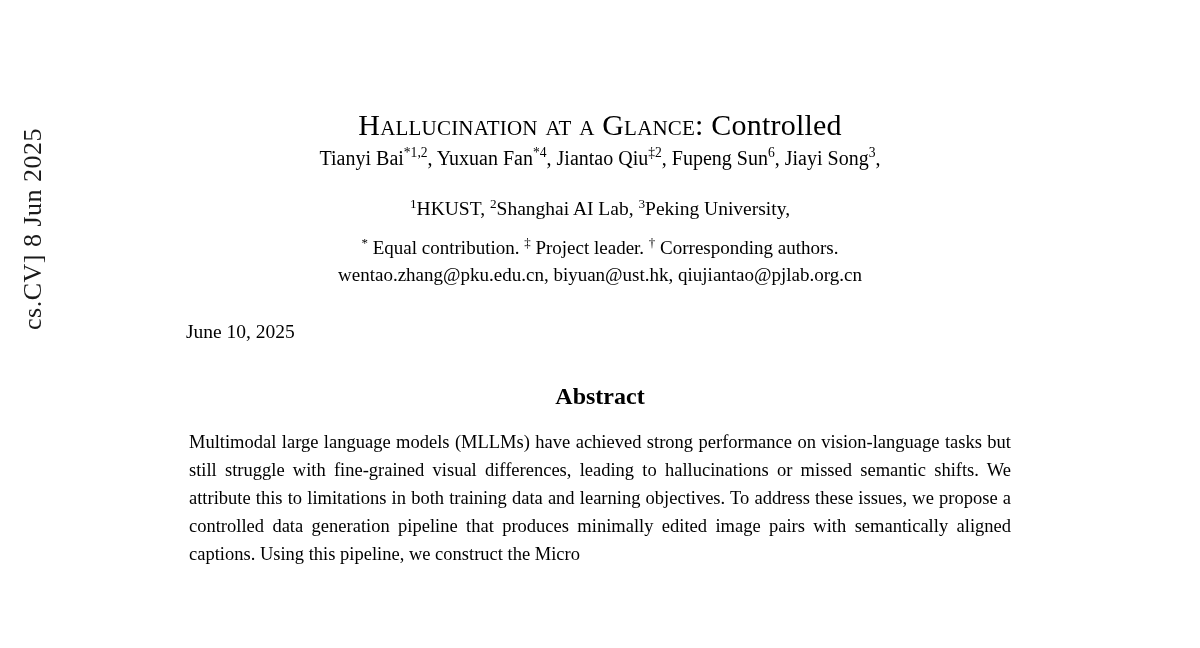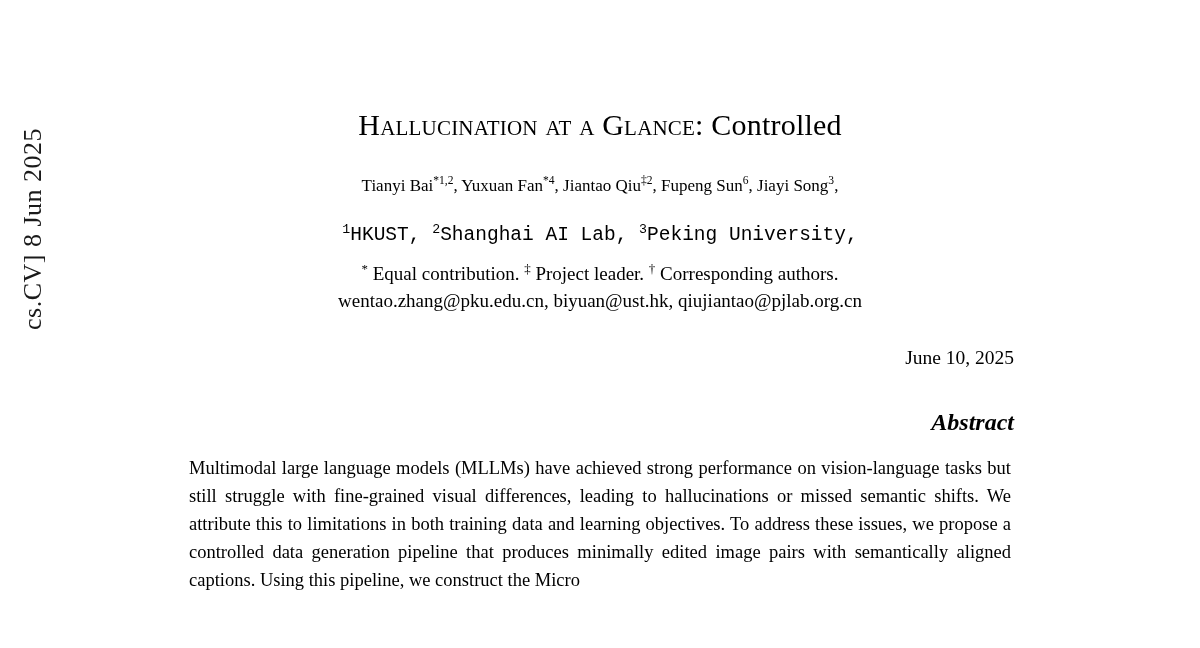--- a/index.html
+++ b/index.html
@@ -48,61 +48,58 @@
   }
   .title .smallcaps {
     font-variant: small-caps;
     font-size: 30px;
   }
   .title-line1 { display: block; }
   .title-line2 { display: block; }
 
   .authors {
     text-align: center;
-    font-size: 17px;
+    font-size: 20px;
     line-height: 1.33;
-    margin-top: 30px;
   }
   .authors .line { display: block; }
 
   sup {
     font-size: 0.68em;
     vertical-align: super;
     line-height: 0;
   }
 
   .affiliations {
     text-align: center;
     font-size: 19.5px;
     line-height: 1.38;
     margin-top: 24px;
-    font-family: Liberation Mono, monospace;
   }
   .affiliations .line { display: block; }
 
   .notes {
     text-align: center;
     font-size: 19px;
     line-height: 1.42;
     margin-top: 12px;
   }
   .notes .line { display: block; }
 
   .date {
-    text-align: right;
+    text-align: left;
     font-size: 19.5px;
     margin-top: 32px;
   }
 
   .abstract-heading {
-    text-align: right;
+    text-align: center;
     font-weight: bold;
     font-size: 24px;
     margin-top: 40px;
-    font-style: italic;
   }
 
   .abstract-body {
     margin: 18px auto 0 auto;
     width: 822px;
     font-size: 18.5px;
     line-height: 1.52;
     text-align: justify;
     text-justify: inter-word;
     hyphens: auto;

